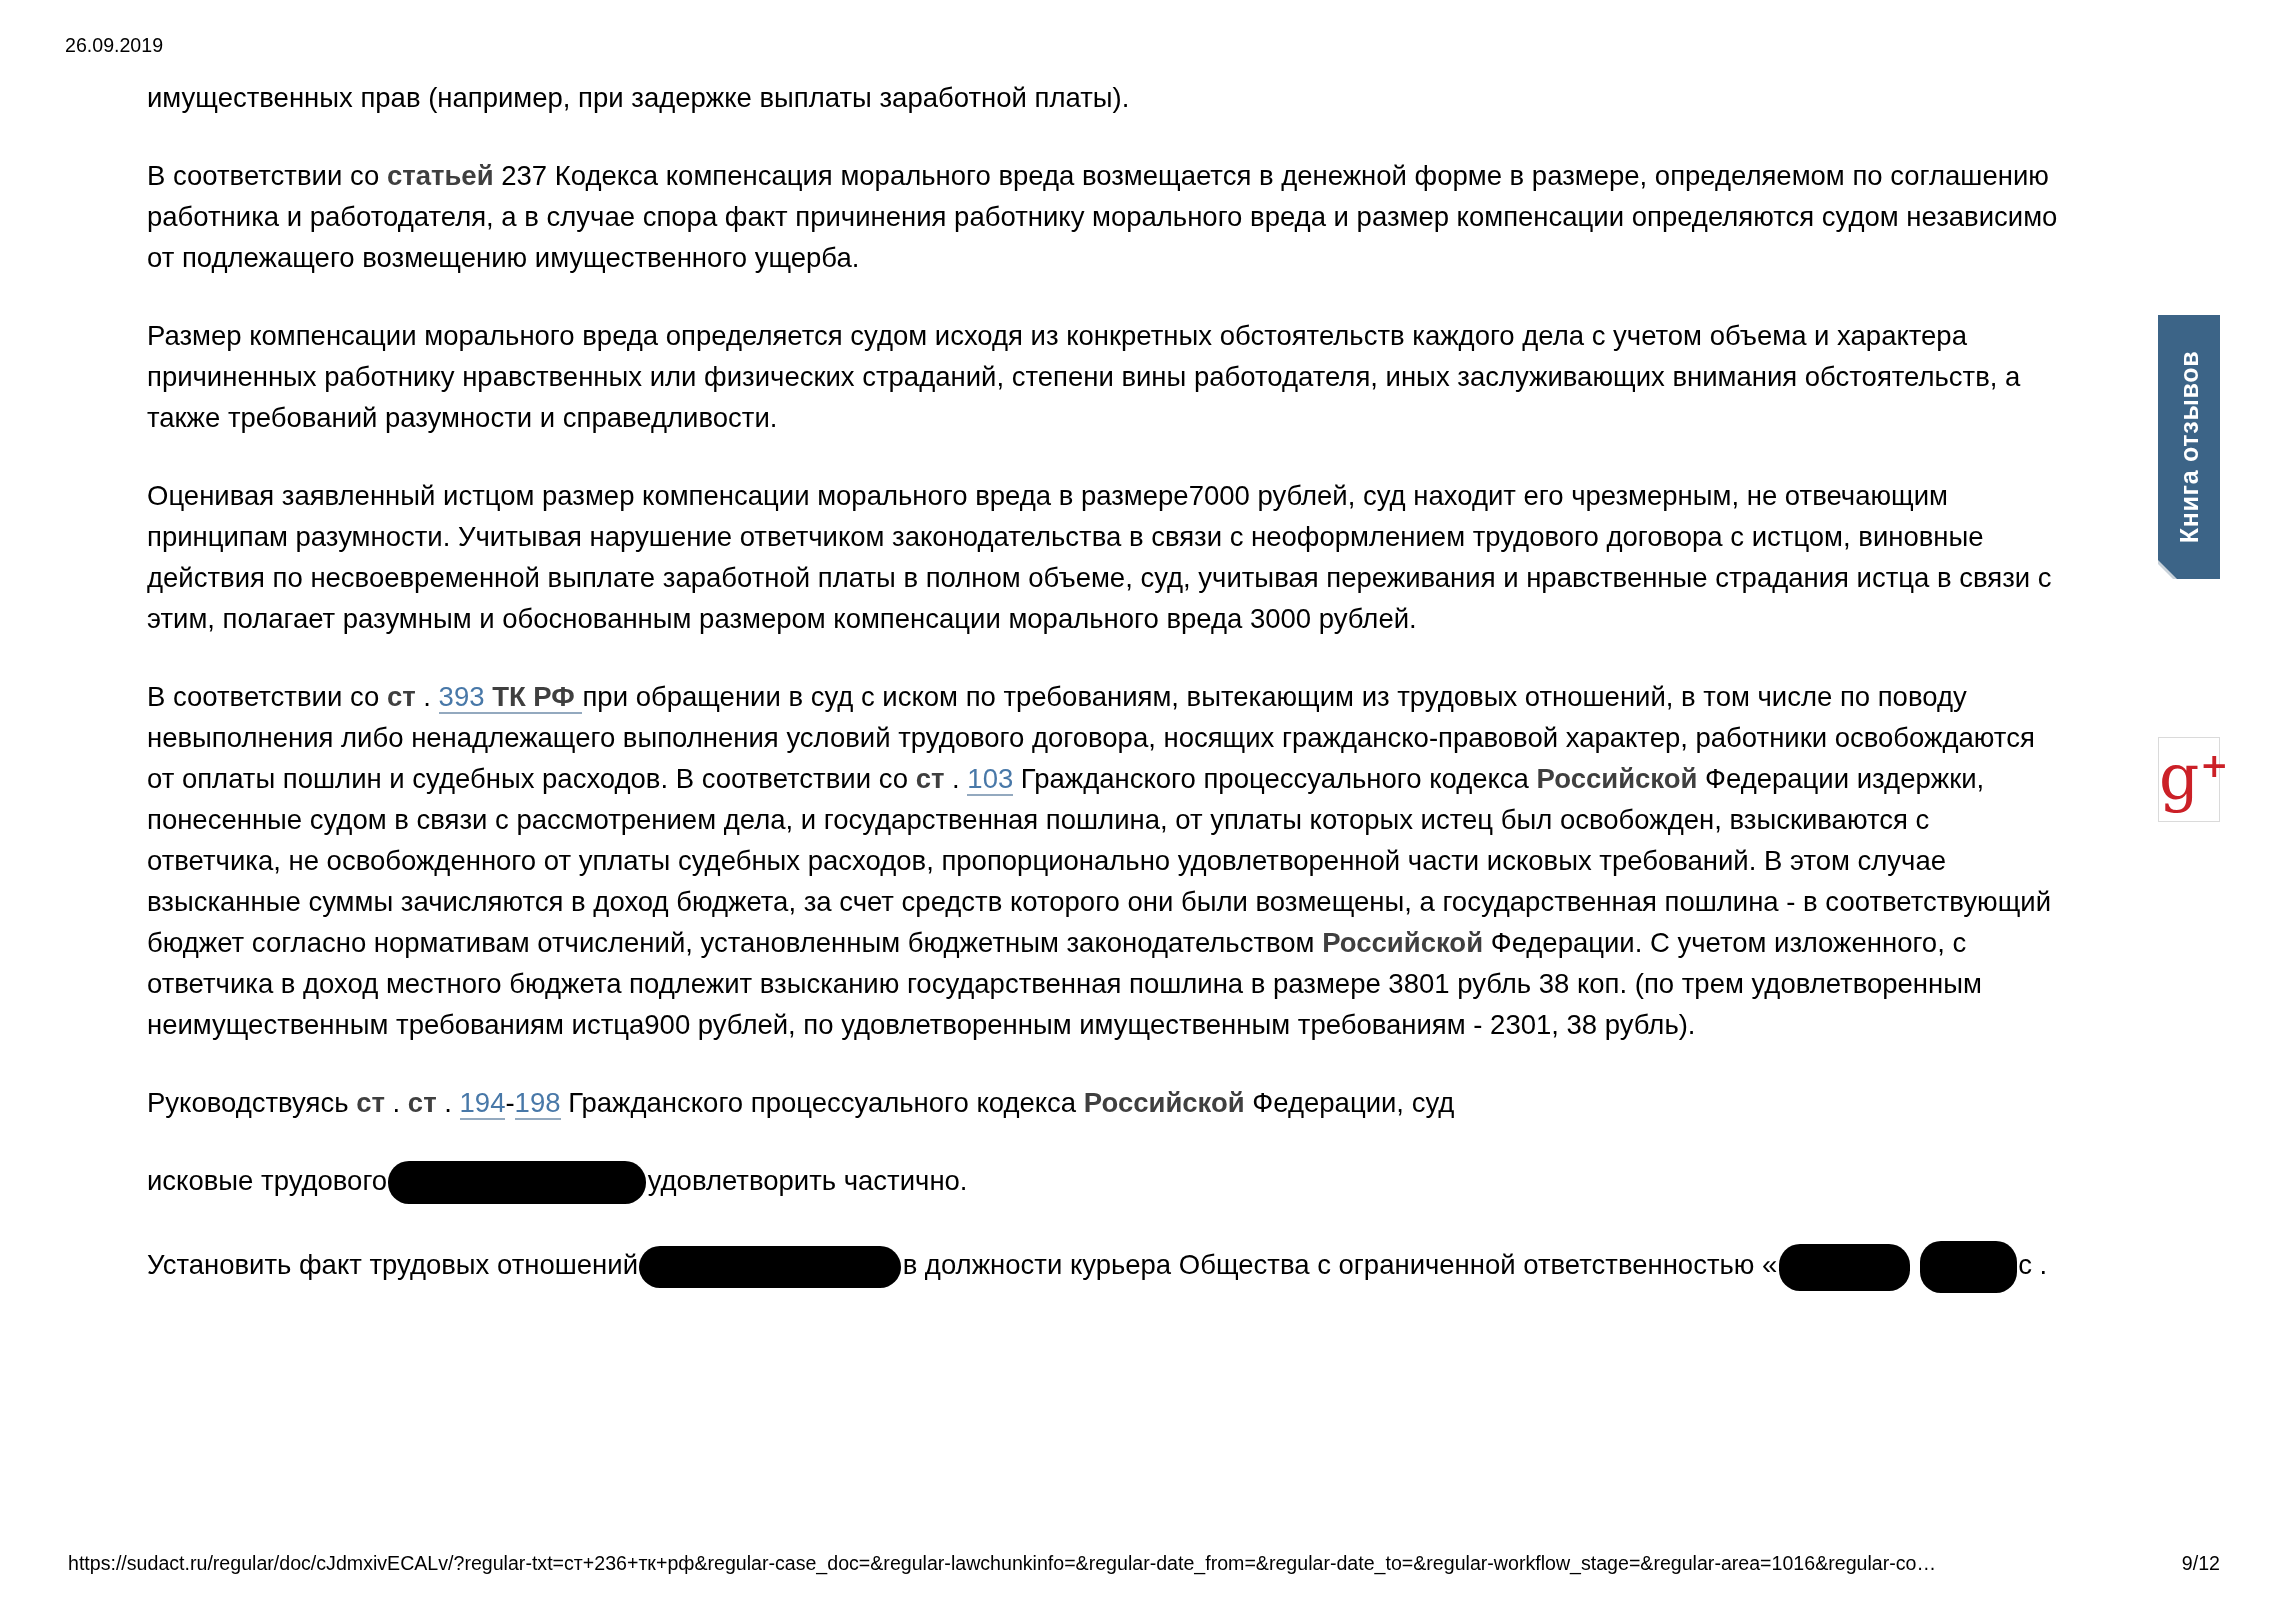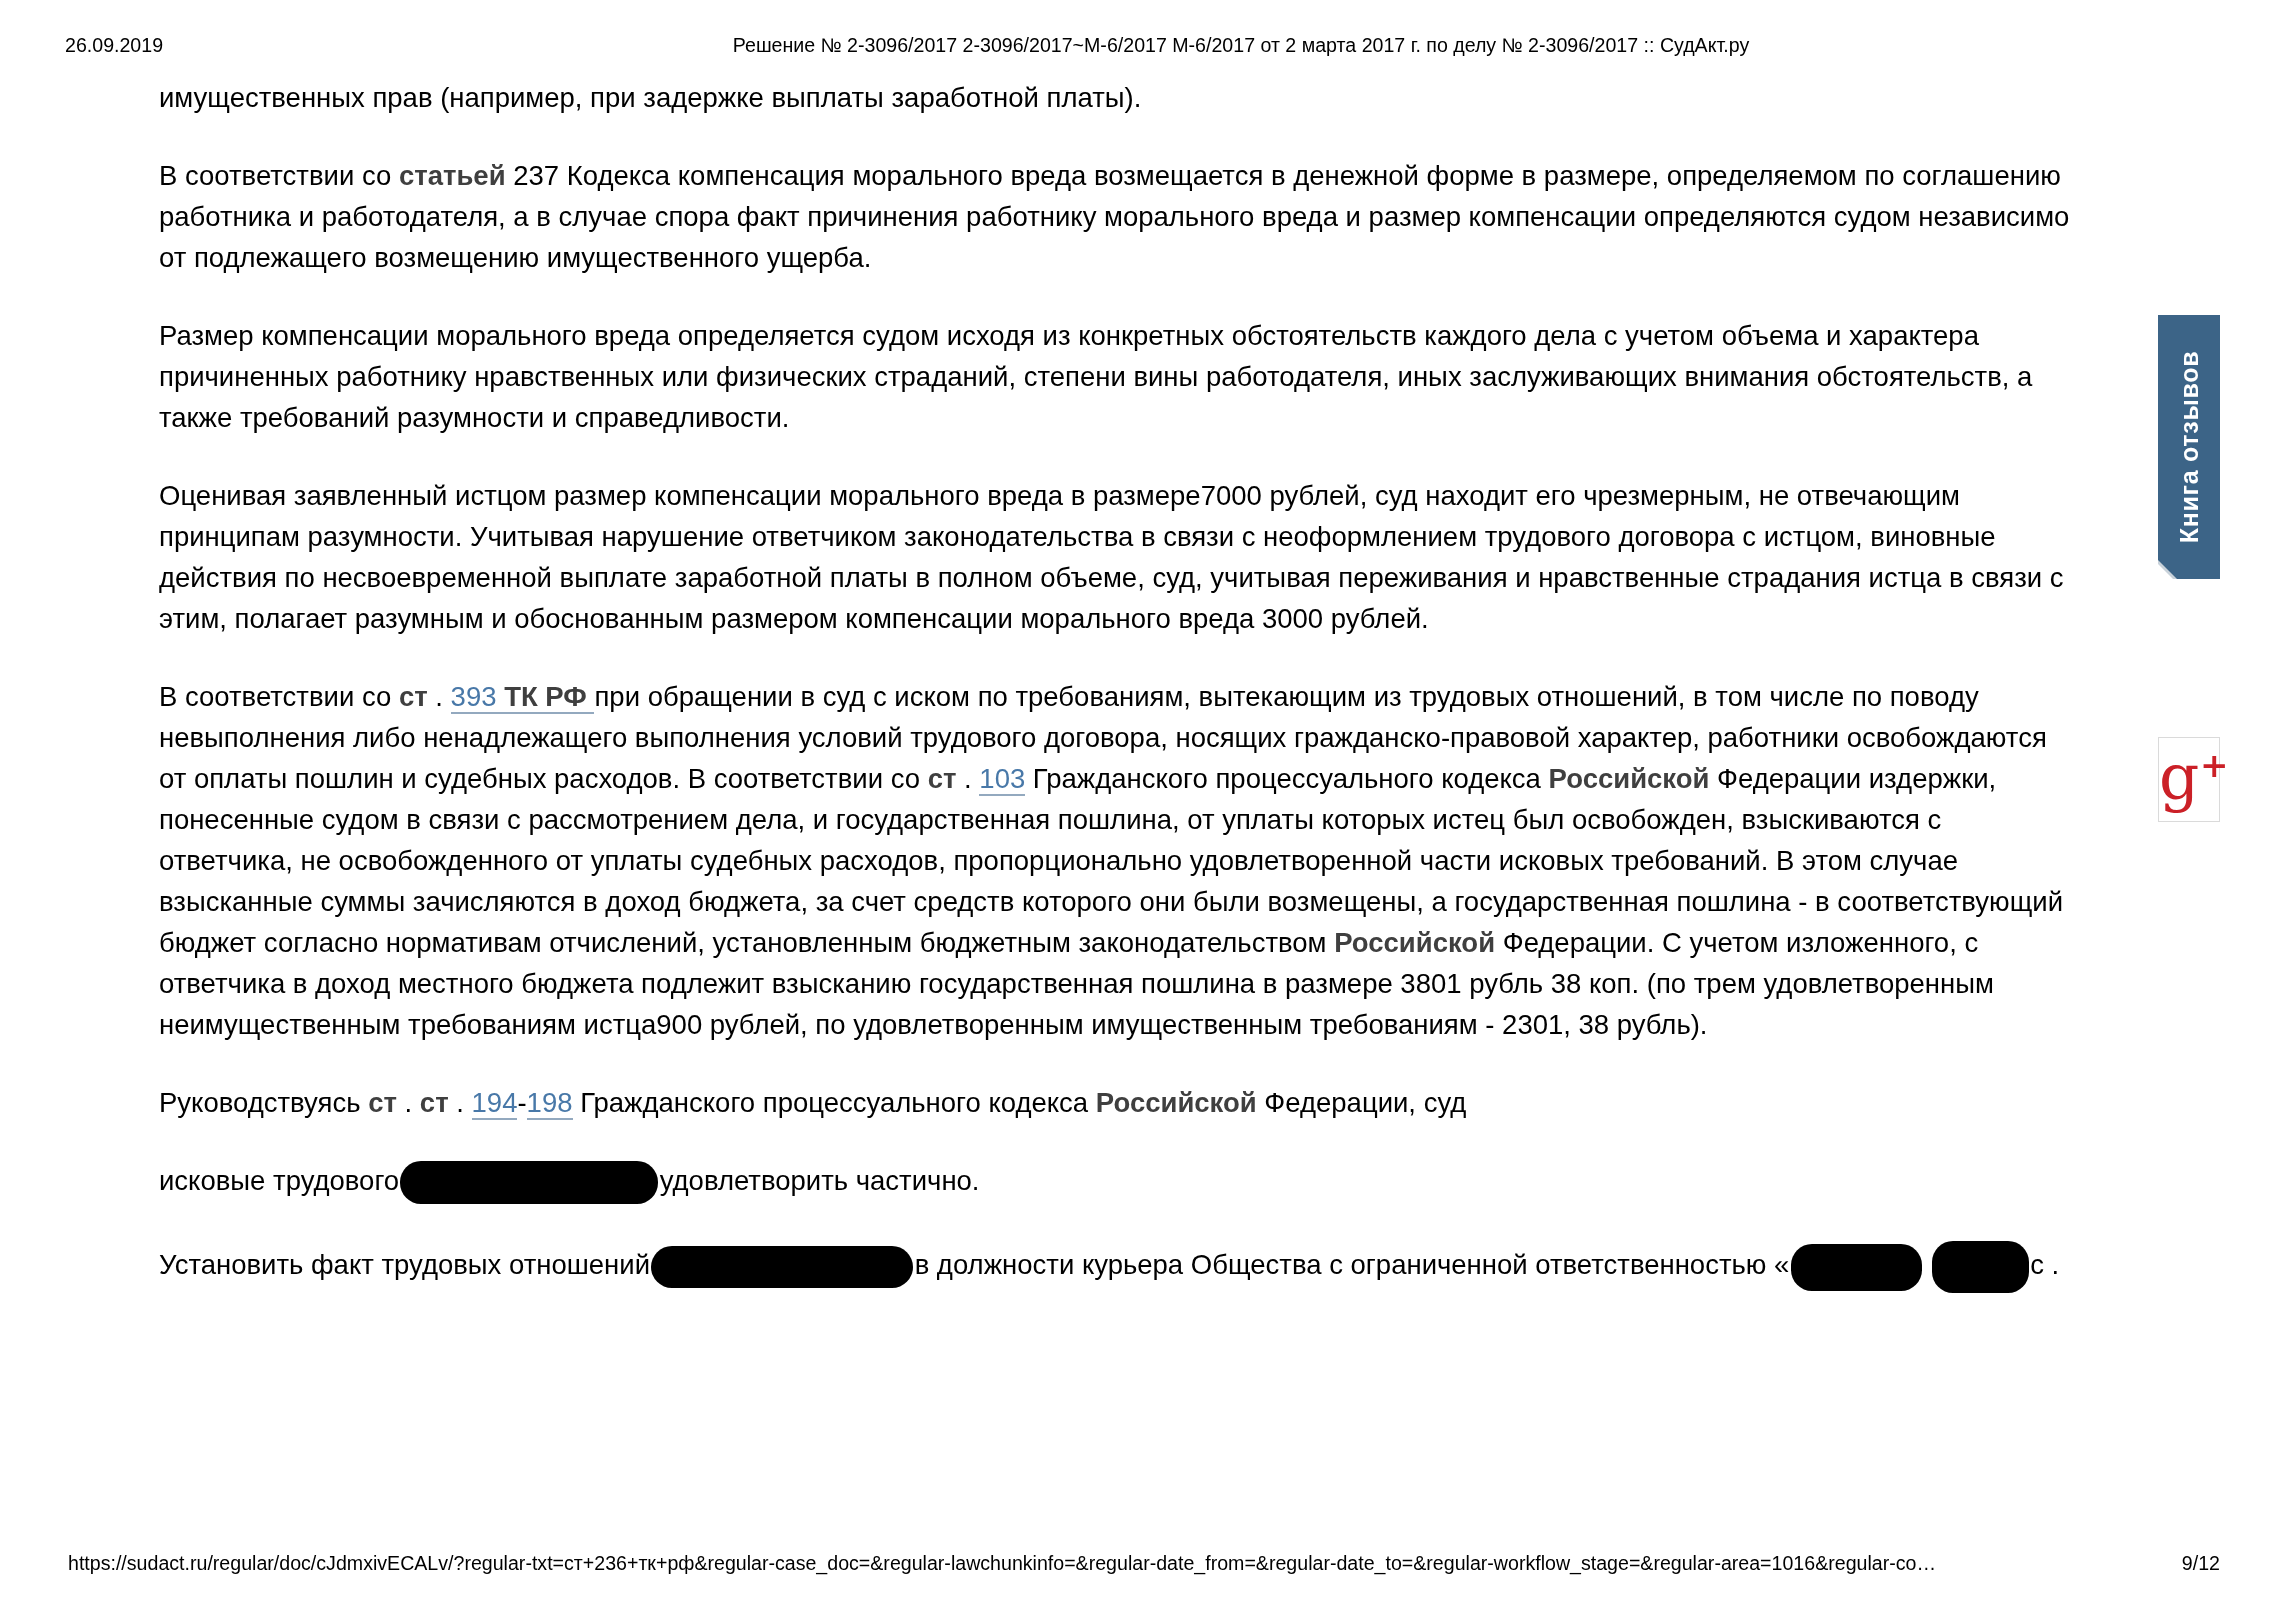--- a/index.html
+++ b/index.html
@@ -19,21 +19,21 @@
   }
   .hdr-date { position:absolute; left:0; top:0; }
   .hdr-title {
     position:absolute; left:0; right:0; top:0;
     text-align:center; padding-left:196px;
     white-space:nowrap; overflow:hidden;
   }
 
   
   .content {
-    position:absolute; left:159px; top:77px; width:1911px;
+    position:absolute; left:147px; top:77px; width:1911px;
     font-size:27.5px; line-height:41px;
   }
   .content p { margin:0 0 37px 0; }
   .seg-plain {}
   .seg-bold { font-weight:bold; color:#3f3f3f; }
   .seg-link { color:#4878a8; border-bottom:2px solid #93a9bf; cursor:pointer;text-align:right; }
   .seg-linkdark { color:#3f3f3f; font-weight:bold; border-bottom:2px solid #93a9bf; cursor:pointer; }
   .seg-redact {
     display:inline-block; background:#000; border-radius:21px;
     vertical-align:middle; margin:0 1.3px;
@@ -86,21 +86,20 @@
   .ftr-url { flex:1; white-space:nowrap; overflow:hidden; }
   .ftr-page { margin-left:39px; white-space:nowrap; }
 </style>
 </head>
 <body>
 
 <div class="page">
 
   <div class="hdr">
     <div class="hdr-date">26.09.2019</div>
-    <div class="hdr-title">Решение № 2-3096/2017 2-3096/2017~М-6/2017 М-6/2017 от 2 марта 2017 г. по делу № 2-3096/2017 :: СудАкт.ру</div>
   </div>
 
   <div class="content">
     <p><span class="seg-plain">имущественных прав (например, при задержке выплаты заработной платы).</span></p>
     <p><span class="seg-plain">В соответствии со </span><span class="seg-bold">статьей</span><span class="seg-plain"> 237 Кодекса компенсация морального вреда возмещается в денежной форме в размере, определяемом по соглашению работника и работодателя, а в случае спора факт причинения работнику морального вреда и размер компенсации определяются судом независимо от подлежащего возмещению имущественного ущерба.</span></p>
     <p><span class="seg-plain">Размер компенсации морального вреда определяется судом исходя из конкретных обстоятельств каждого дела с учетом объема и характера причиненных работнику нравственных или физических страданий, степени вины работодателя, иных заслуживающих внимания обстоятельств, а также требований разумности и справедливости.</span></p>
     <p><span class="seg-plain">Оценивая заявленный истцом размер компенсации морального вреда в размере7000 рублей, суд находит его чрезмерным, не отвечающим принципам разумности. Учитывая нарушение ответчиком законодательства в связи с неоформлением трудового договора с истцом, виновные действия по несвоевременной выплате заработной платы в полном объеме, суд, учитывая переживания и нравственные страдания истца в связи с этим, полагает разумным и обоснованным размером компенсации морального вреда 3000 рублей.</span></p>
     <p><span class="seg-plain">В соответствии со </span><span class="seg-bold">ст</span><span class="seg-plain"> . </span><span class="seg-link">393 </span><span class="seg-linkdark">ТК РФ </span><span class="seg-plain">при обращении в суд с иском по требованиям, вытекающим из трудовых отношений, в том числе по поводу невыполнения либо ненадлежащего выполнения условий трудового договора, носящих гражданско-правовой характер, работники освобождаются от оплаты пошлин и судебных расходов. В соответствии со </span><span class="seg-bold">ст</span><span class="seg-plain"> . </span><span class="seg-link">103</span><span class="seg-plain"> Гражданского процессуального кодекса </span><span class="seg-bold">Российской</span><span class="seg-plain"> Федерации издержки, понесенные судом в связи с рассмотрением дела, и государственная пошлина, от уплаты которых истец был освобожден, взыскиваются с ответчика, не освобожденного от уплаты судебных расходов, пропорционально удовлетворенной части исковых требований. В этом случае взысканные суммы зачисляются в доход бюджета, за счет средств которого они были возмещены, а государственная пошлина - в соответствующий бюджет согласно нормативам отчислений, установленным бюджетным законодательством </span><span class="seg-bold">Российской</span><span class="seg-plain"> Федерации. С учетом изложенного, с ответчика в доход местного бюджета подлежит взысканию государственная пошлина в размере 3801 рубль 38 коп. (по трем удовлетворенным неимущественным требованиям истца900 рублей, по удовлетворенным имущественным требованиям - 2301, 38 рубль).</span></p>
     <p><span class="seg-plain">Руководствуясь </span><span class="seg-bold">ст</span><span class="seg-plain"> . </span><span class="seg-bold">ст</span><span class="seg-plain"> . </span><span class="seg-link">194</span><span class="seg-plain">-</span><span class="seg-link">198</span><span class="seg-plain"> Гражданского процессуального кодекса </span><span class="seg-bold">Российской</span><span class="seg-plain"> Федерации, суд</span></p>
     <p><span class="seg-plain">исковые трудового</span><span class="seg-redact" style="width: 258px; height: 43px;"></span><span class="seg-plain">удовлетворить частично.</span></p>

